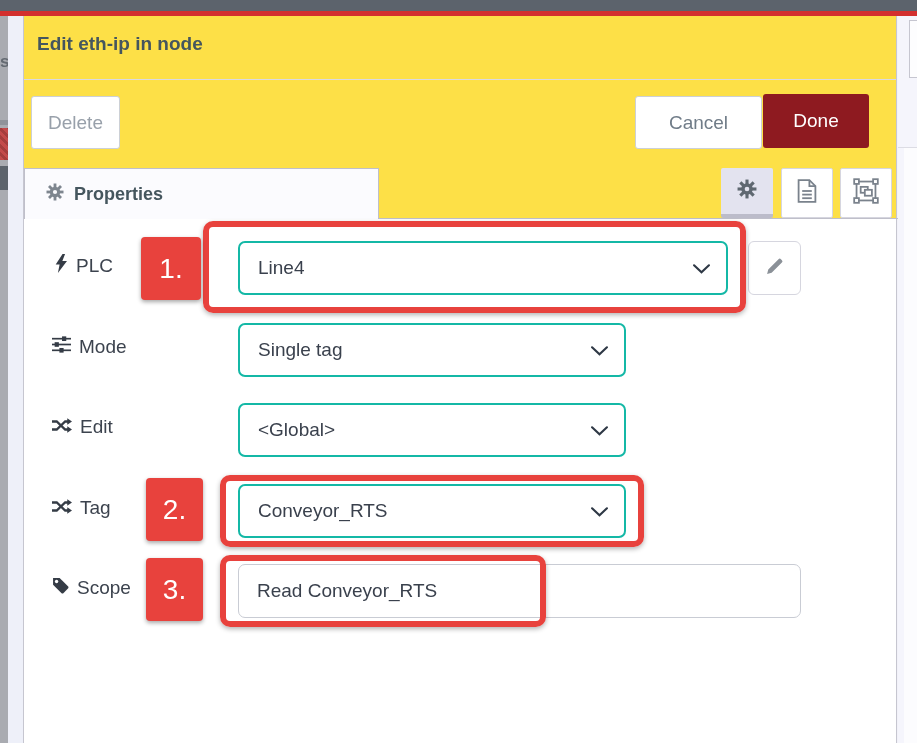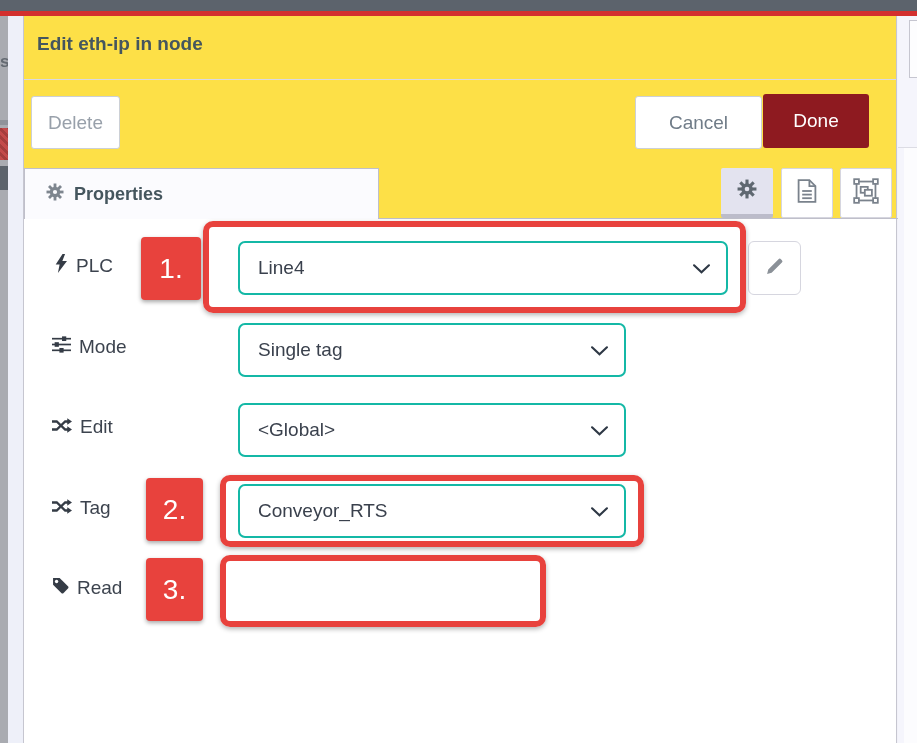--- a/index.html
+++ b/index.html
@@ -280,19 +280,20 @@
     </div>
     <div class="ann-outline out-tag"></div>
 
     <div class="row-label lbl-name">
       <span>
         <svg width="17" height="17" viewBox="0 0 16 16" fill="#353c46">
           <path d="M1 1 v6.2 L8.8 15 a1.5 1.5 0 0 0 2.1 0 L15 10.9 a1.5 1.5 0 0 0 0 -2.1 L7.2 1 Z"></path>
           <circle cx="4.3" cy="4.3" r="1.6" fill="#ffffff"></circle>
         </svg>
       </span>
-      <span>Read</span>
+      <span>Scope</span>
     </div>
     <div class="ann-square ann3">3.</div>
+    <input class="name-input" type="text" value="Read Conveyor_RTS" style="">
     <div class="ann-outline out-name"></div>
 
   </div>
 </div>
 
 </body></html>

